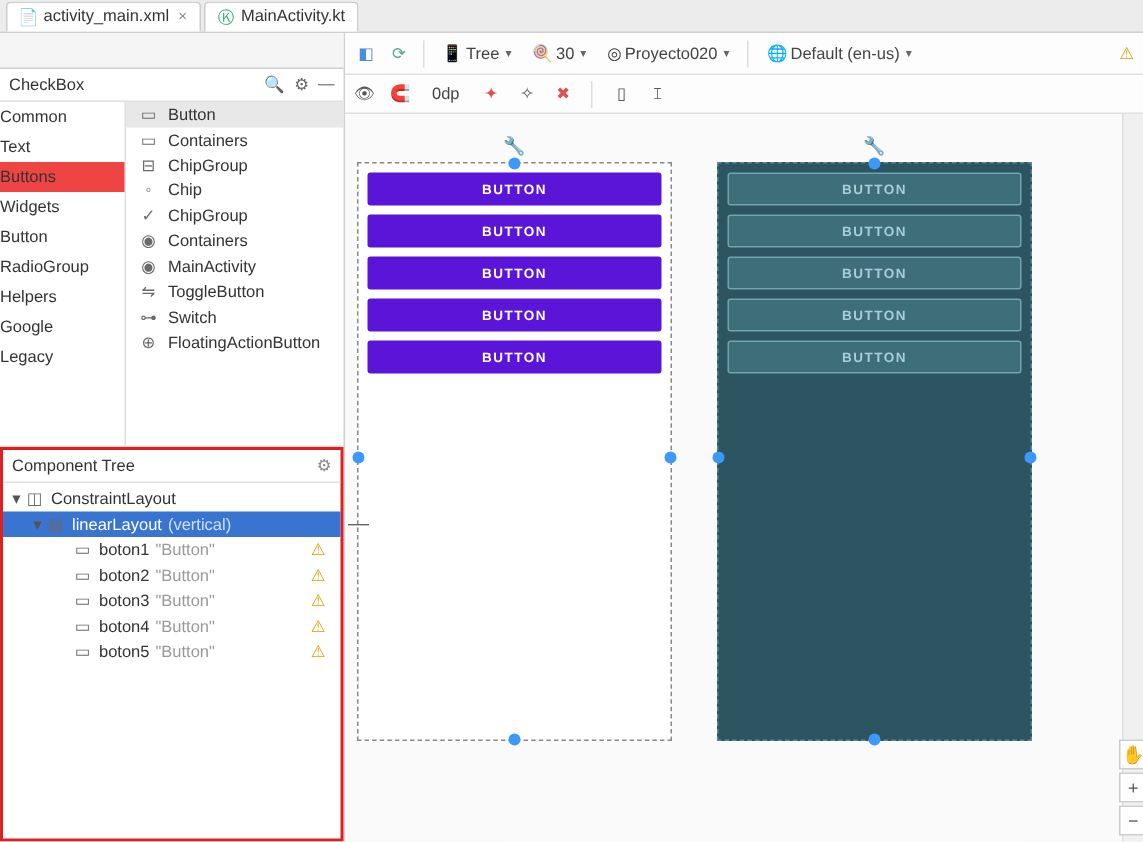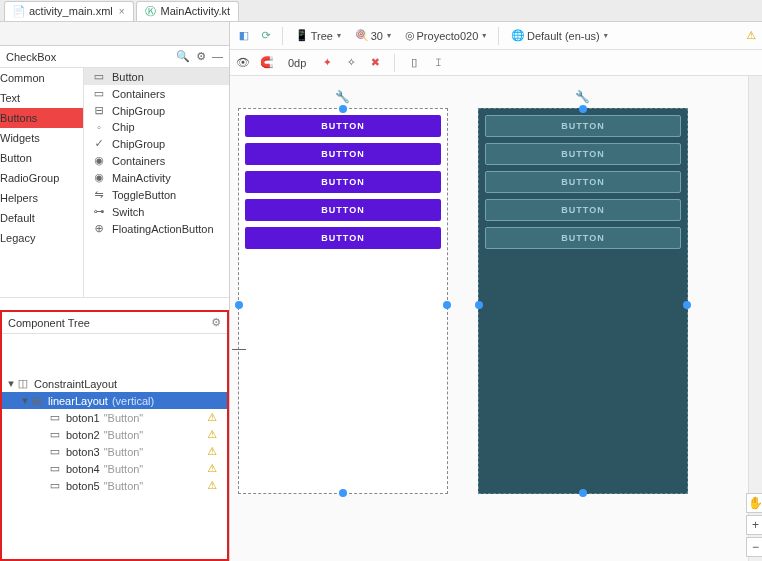--- a/index.html
+++ b/index.html
@@ -22,21 +22,21 @@
   .palette-body { display:flex; flex:0 0 auto; height:230px; border-bottom:1px solid #e0e0e0;}
   .palette-cats { width:84px; border-right:1px solid #e0e0e0; }
   .cat-item { padding:4px 0; cursor:pointer; }
   .cat-item.selected { background:#ef4444; font-weight:400;}
   
   .palette-widgets { flex:1; overflow:auto; }
   .widget-row { display:flex; align-items:center; padding:2px 8px; gap:6px;}
   .widget-row.sel { background:#e8e8e8; }
   .widget-icon { width:14px; text-align:center; color:#6a6a6a;}
   
-  .tree-panel { flex:1; border:2px solid #e02020; margin-top:12px; display:flex; flex-direction:column;gap:39px; }
+  .tree-panel { flex:1; border:2px solid #e02020; display:flex; flex-direction:column; }
   .tree-header { display:flex; justify-content:space-between; align-items:center; padding:4px 6px; border-bottom:1px solid #e0e0e0;}
   .tree-body { flex:1; padding:2px 0; }
   .tree-row { display:flex; align-items:center; padding:2px 4px; }
   .tree-row .indent1 { width:14px; }
   .tree-row .indent3 { width:42px; }
   .tree-row .tw { width:10px; text-align:center; color:#555;}
   .tree-row .ic { width:14px; text-align:center; color:#6a6a6a; margin-right:4px;}
   .tree-row.selected { background:#3874d0; color:#fff;}
   .tree-row.selected .hint { color:#d0e0ff;}
   .hint { color:#999; margin-left:4px;}
@@ -99,21 +99,21 @@
     </div>
     <div class="palette-body">
       <div class="palette-cats" id="cats">
           <div class="cat-item">Common</div>
           <div class="cat-item">Text</div>
           <div class="cat-item selected">Buttons</div>
           <div class="cat-item">Widgets</div>
           <div class="cat-item">Button</div>
           <div class="cat-item">RadioGroup</div>
           <div class="cat-item">Helpers</div>
-          <div class="cat-item">Default</div>
+          <div class="cat-item">Google</div>
           <div class="cat-item">Legacy</div>
         </div>
       <div class="palette-widgets" id="widgets">
           <div class="widget-row sel">
             <span class="widget-icon">▭</span>
             <span>Button</span>
           </div>
           <div class="widget-row">
             <span class="widget-icon">▭</span>
             <span>Containers</span>

